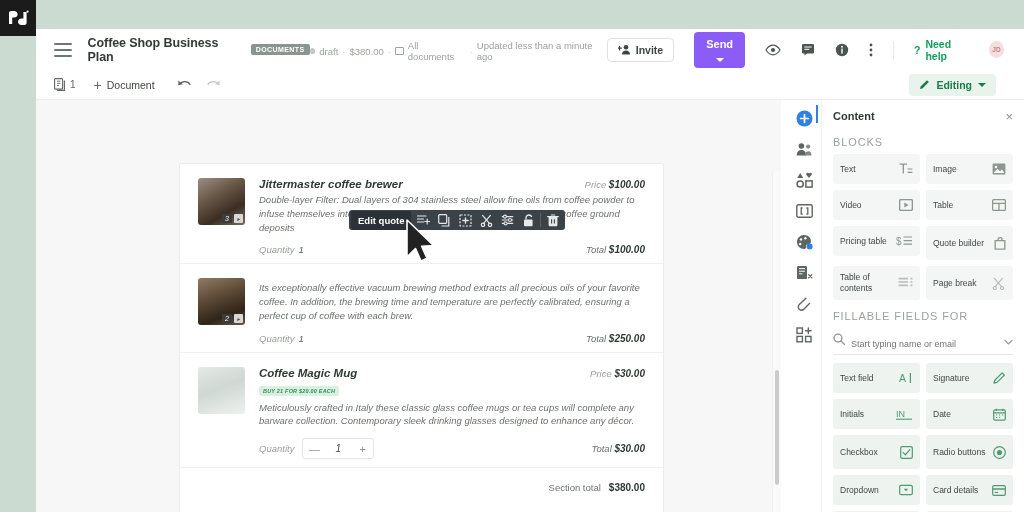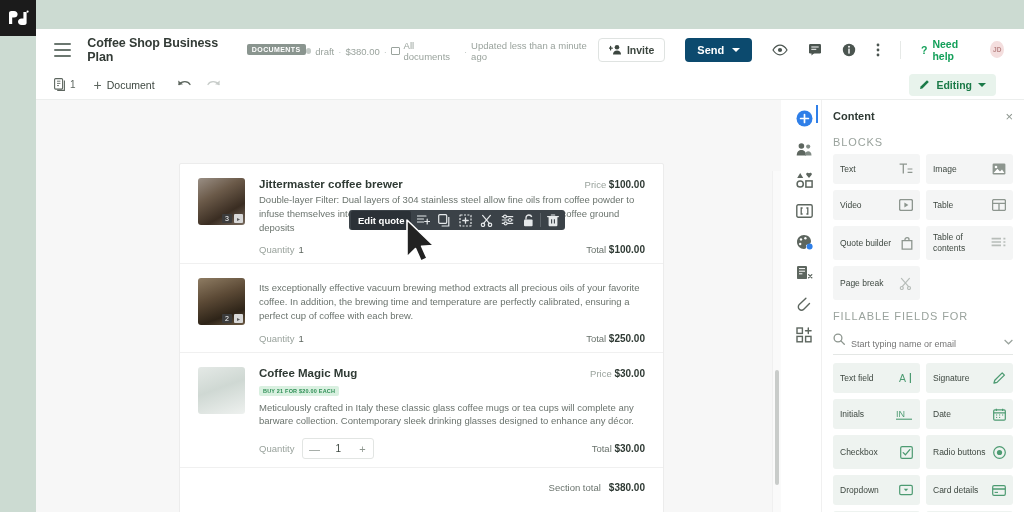--- a/index.html
+++ b/index.html
@@ -50,22 +50,22 @@
   .folder-ic { width:9px; height:8px; border:1px solid #9aa39d; border-radius:1px; display:inline-block; }
 
   .header-right { margin-left: auto; display: flex; align-items: center; gap: 20px; padding-right: 8px; }
   .btn-invite {
     display:flex; align-items:center; gap:5px;
     border:1px solid #dfe3e1; border-radius: 4px; background:#fff;
     padding: 5px 10px; font-size: 10.5px; color:#3c463f; font-weight:bold; cursor:pointer;
   }
   .btn-send {
     display:flex; align-items:center; gap:8px;
-    background:#0c4a6e; border-radius: 4px; color:#fff;
-    padding: 6px 12px; font-size: 11px; font-weight:bold; cursor:pointer;
+    background:#8b5cf6; border-radius: 4px; color:#fff;
+    padding: 6px 12px; font-size: 11px; font-weight:bold; cursor:pointer;flex-direction:column;
   }
   .caret-d { width:0;height:0;border-left:4px solid transparent;border-right:4px solid transparent;border-top:4px solid currentColor; }
   .hicon { color:#4b5550; cursor:pointer; display:flex; align-items:center; }
   .divider-v { width:1px; height:18px; background:#e6e9e7; }
   .need-help { display:flex; align-items:center; gap:5px; color:#14a05a; font-size:10.5px; font-weight:bold; cursor:pointer; }
   .avatar {
     width:17px;height:17px;border-radius:50%;background:#f4dede;color:#b98585;
     font-size:6.5px;font-weight:bold;display:flex;align-items:center;justify-content:center;cursor:pointer;
   }
 
@@ -93,21 +93,21 @@
   }
   .banner {
     position:absolute; left:470px; top:92px; width:142px; height:36px;
     background:linear-gradient(180deg,#93a4ad 0%,#b8c3c8 45%,#cfd6d8 100%);
   }
   .page {
     position:absolute; left:143px; top:63px; width:485px; height:420px;
     background:#fff; border:1px solid #ececec; border-radius:2px;
   }
 
-  .item { display:flex; padding:14px 18px 0 18px; border-bottom:1px solid #f0f0f0; }
+  .item { display:flex; padding:14px 18px 0 18px; border-bottom:1px solid #f0f0f0;font-style:italic; }
   .item:last-of-type { border-bottom:none; }
   .thumb { width:47px; height:47px; border-radius:3px; flex:none; position:relative; overflow:hidden; }
   .thumb.t1 { background:linear-gradient(150deg,#9a8f85 0%,#6b5a49 35%,#3a2d22 70%,#7a6d60 100%); }
   .thumb.t2 { background:linear-gradient(160deg,#8e7c63 0%,#5c4a36 40%,#2e2418 75%,#6d5c46 100%); }
   .thumb.t3 { background:linear-gradient(160deg,#e4e9e6 0%,#cfd8d3 45%,#eef1ef 100%); }
   .thumb-badge {
     position:absolute; right:2px; bottom:2px; display:flex; align-items:center; gap:2px;
   }
   .tb-num { background:#3c3c3c; color:#fff; font-size:7px; padding:1px 3px; border-radius:1px; }
   .tb-arrow { background:#d8d8d8; color:#555; font-size:6px; padding:1px 3px; border-radius:1px; }
@@ -568,20 +568,29 @@
         <div class="blk">
           <span class="lbl">Table</span>
           <span class="bi">
             <svg width="14" height="12" viewBox="0 0 14 12">
                 <rect x="0.6" y="0.6" width="12.8" height="10.8" rx="1.2" fill="none" stroke="#8d968f" stroke-width="1.3"></rect>
                 <path d="M0.6 4.4 H13.4 M7 4.4 V11.4" stroke="#8d968f" stroke-width="1.3"></path>
               </svg>
           </span>
         </div>
 
+        <div class="blk">
+          <span class="lbl">Pricing table</span>
+          <span class="bi">
+            <svg width="17" height="12" viewBox="0 0 17 12">
+                <text x="0" y="9.6" font-size="10" font-family="Liberation Sans, sans-serif" fill="#8d968f">$</text>
+                <path d="M7.6 2 H16 M7.6 5.6 H16 M7.6 9.2 H16" stroke="#8d968f" stroke-width="1.2"></path>
+              </svg>
+          </span>
+        </div>
         <div class="blk tall">
           <span class="lbl">Quote builder</span>
           <span class="bi">
             <svg width="12" height="13" viewBox="0 0 12 13">
                 <path d="M1.2 3.6 H10.8 V12.2 H1.2 Z" fill="none" stroke="#8d968f" stroke-width="1.3"></path>
                 <path d="M4 3.6 V2.4 C4 1.3 4.9 0.7 6 0.7 C7.1 0.7 8 1.3 8 2.4 V3.6" fill="none" stroke="#8d968f" stroke-width="1.3"></path>
               </svg>
           </span>
         </div>
 

